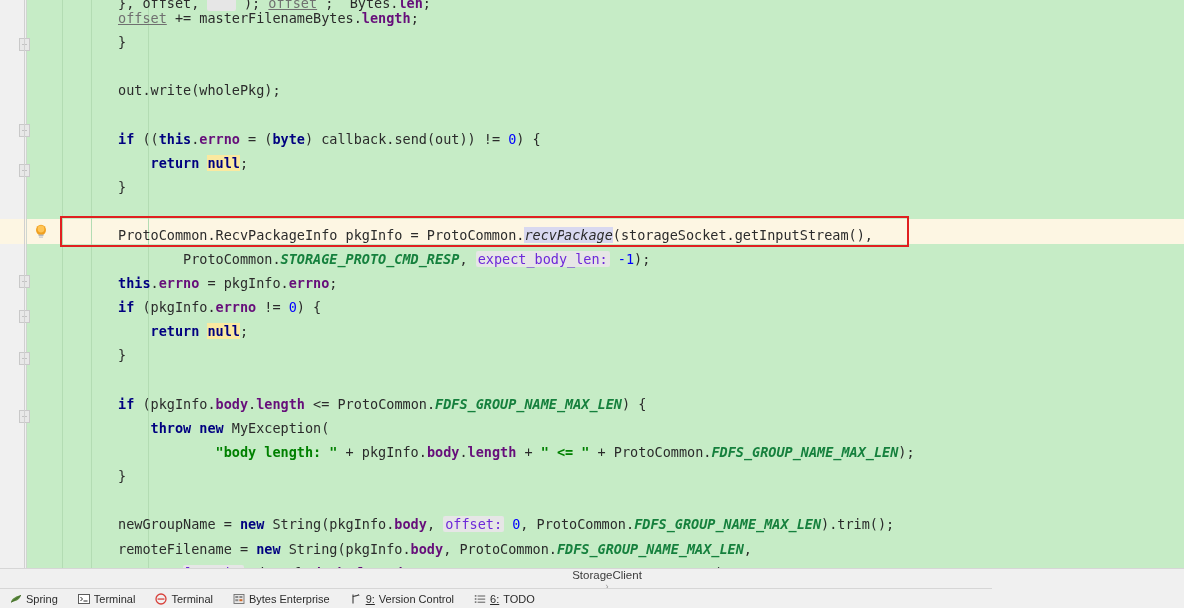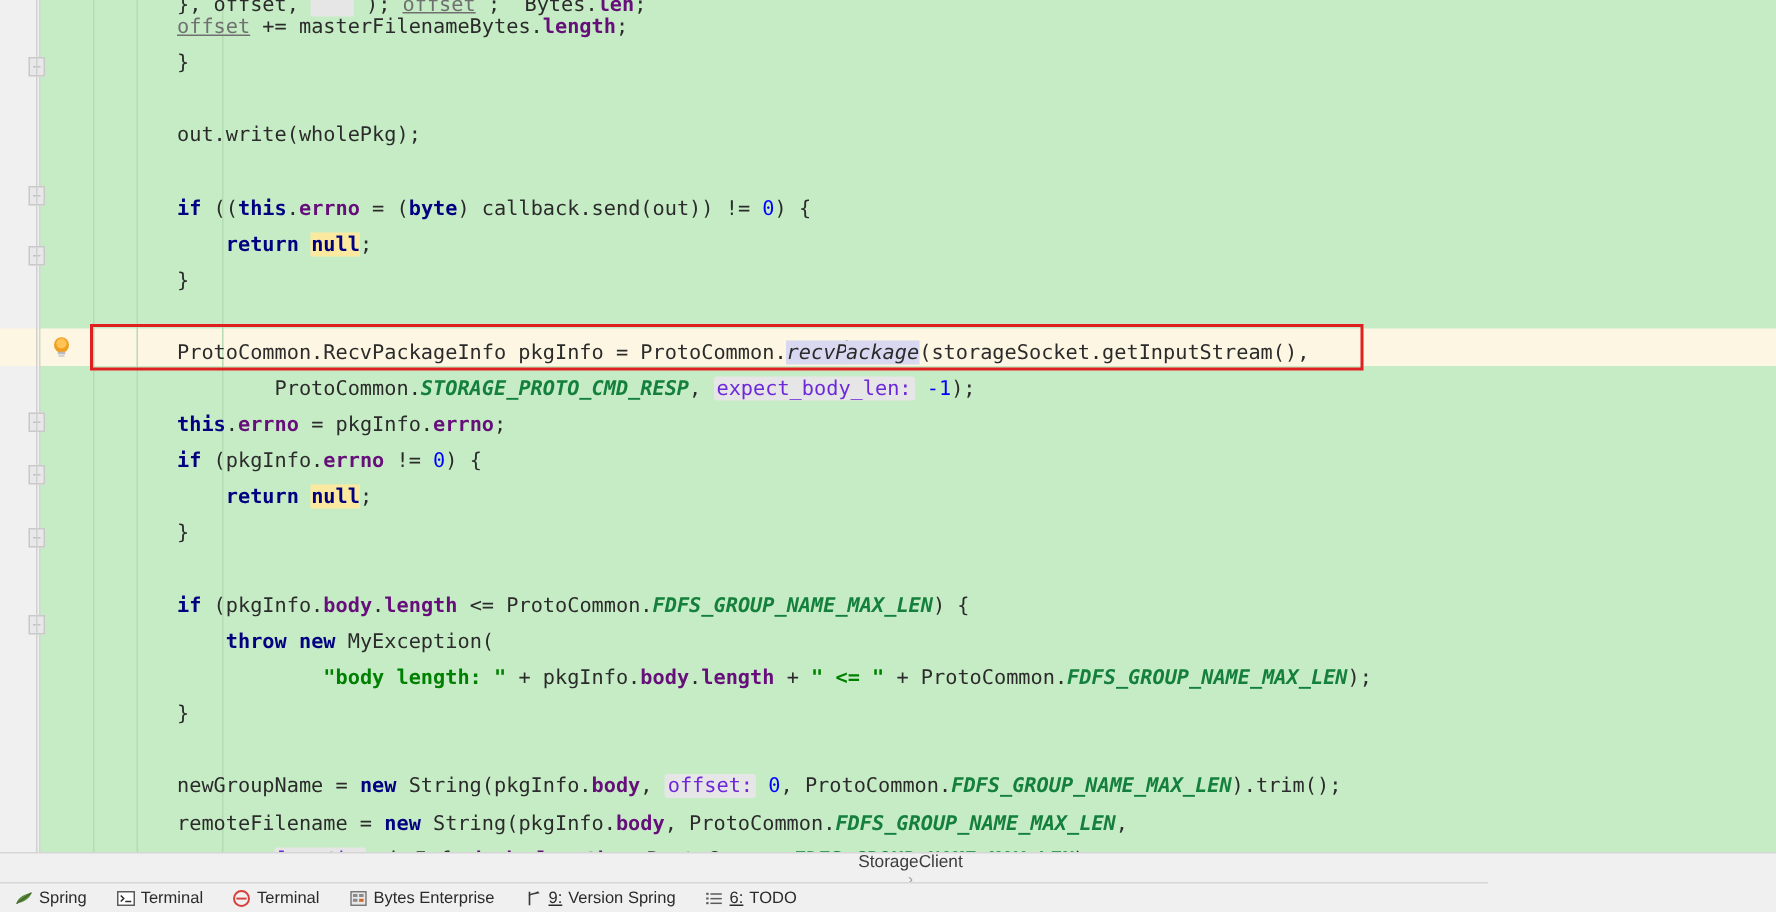--- a/index.html
+++ b/index.html
@@ -314,21 +314,21 @@
 
     <div class="sb-item">
       <span class="glyph">
         <svg width="12" height="12" viewBox="0 0 12 12">
           <path d="M3 1.5 L3 10.5" stroke="#3a3a3a" stroke-width="1.1" fill="none"></path>
           <path d="M3 4 C3 2.5 8.5 3.2 8.5 1.5" stroke="#3a3a3a" stroke-width="1.1" fill="none"></path>
           <path d="M8.5 1.2 L9.8 2.6 L7.3 2.6 Z" fill="#3a3a3a"></path>
         </svg>
       </span>
       <span class="mnem">9:</span>
-      <span>Version Spring</span>
+      <span>Version Control</span>
     </div>
 
     <div class="sb-item">
       <span class="glyph">
         <svg width="12" height="12" viewBox="0 0 12 12">
           <rect x="0.8" y="2.2" width="1.6" height="1.4" fill="#5c5c5c"></rect>
           <rect x="0.8" y="5.3" width="1.6" height="1.4" fill="#5c5c5c"></rect>
           <rect x="0.8" y="8.4" width="1.6" height="1.4" fill="#5c5c5c"></rect>
           <rect x="3.6" y="2.5" width="7.6" height="1" fill="#5c5c5c"></rect>
           <rect x="3.6" y="5.6" width="7.6" height="1" fill="#5c5c5c"></rect>

